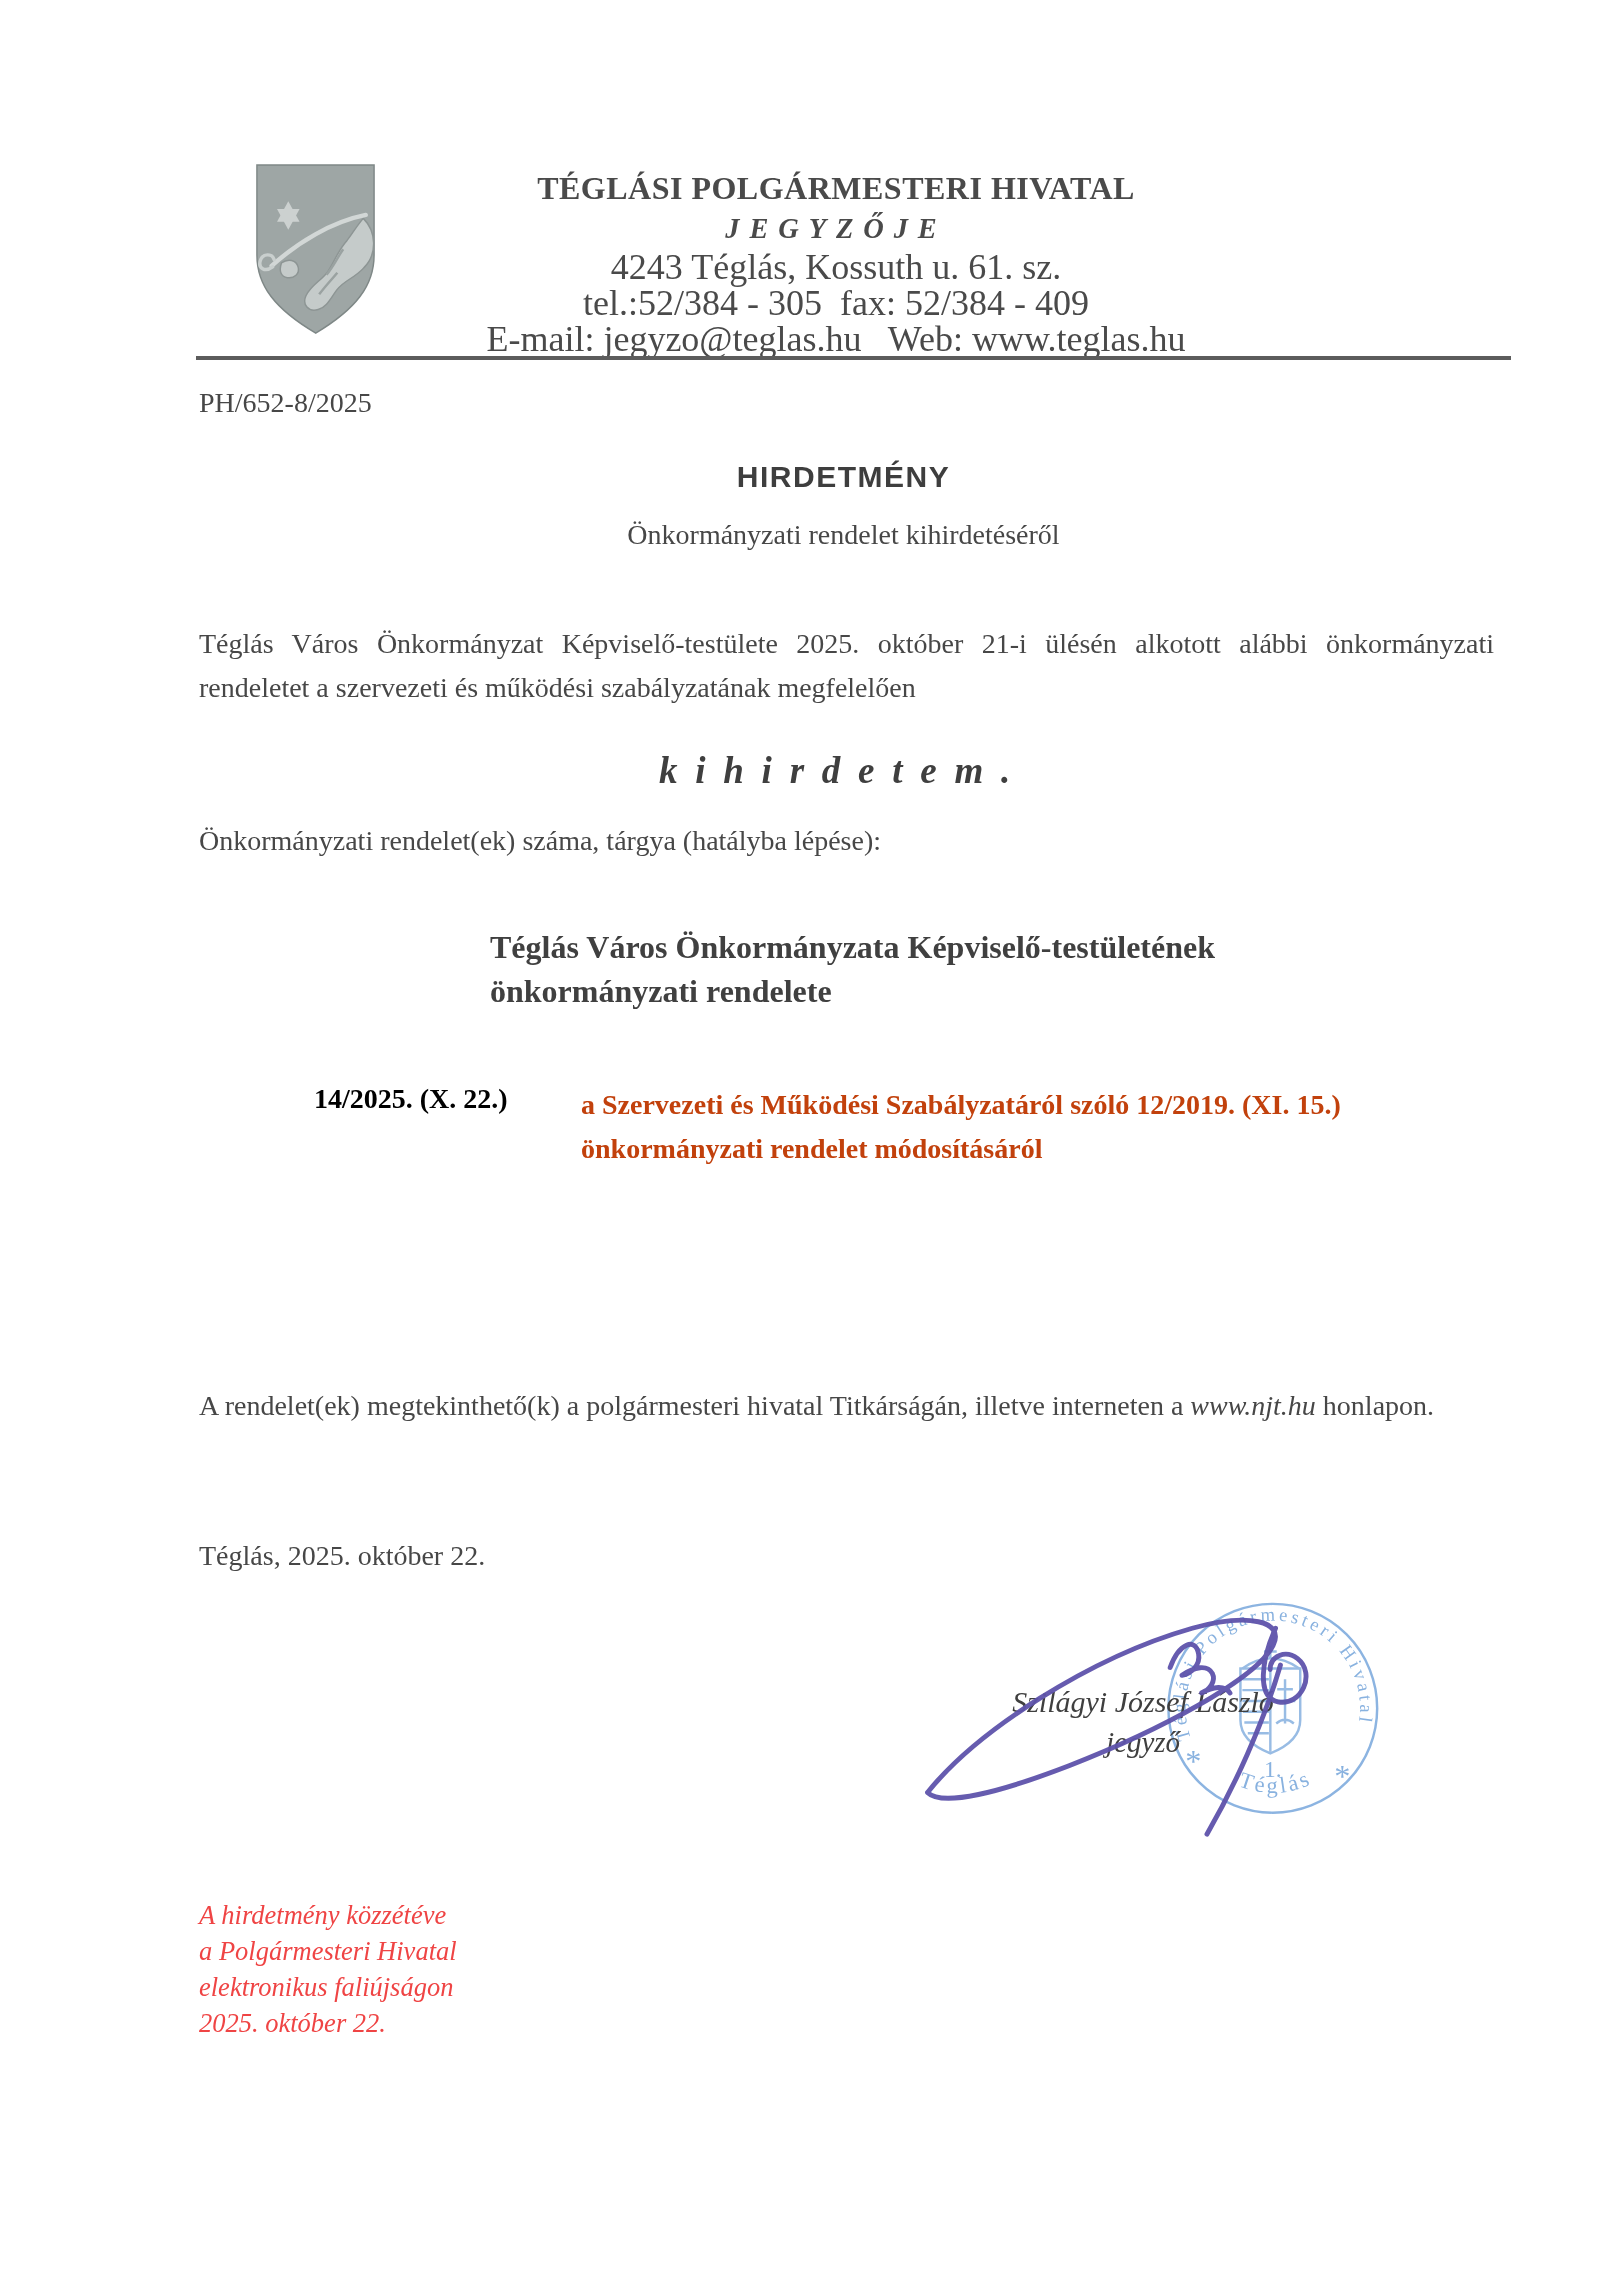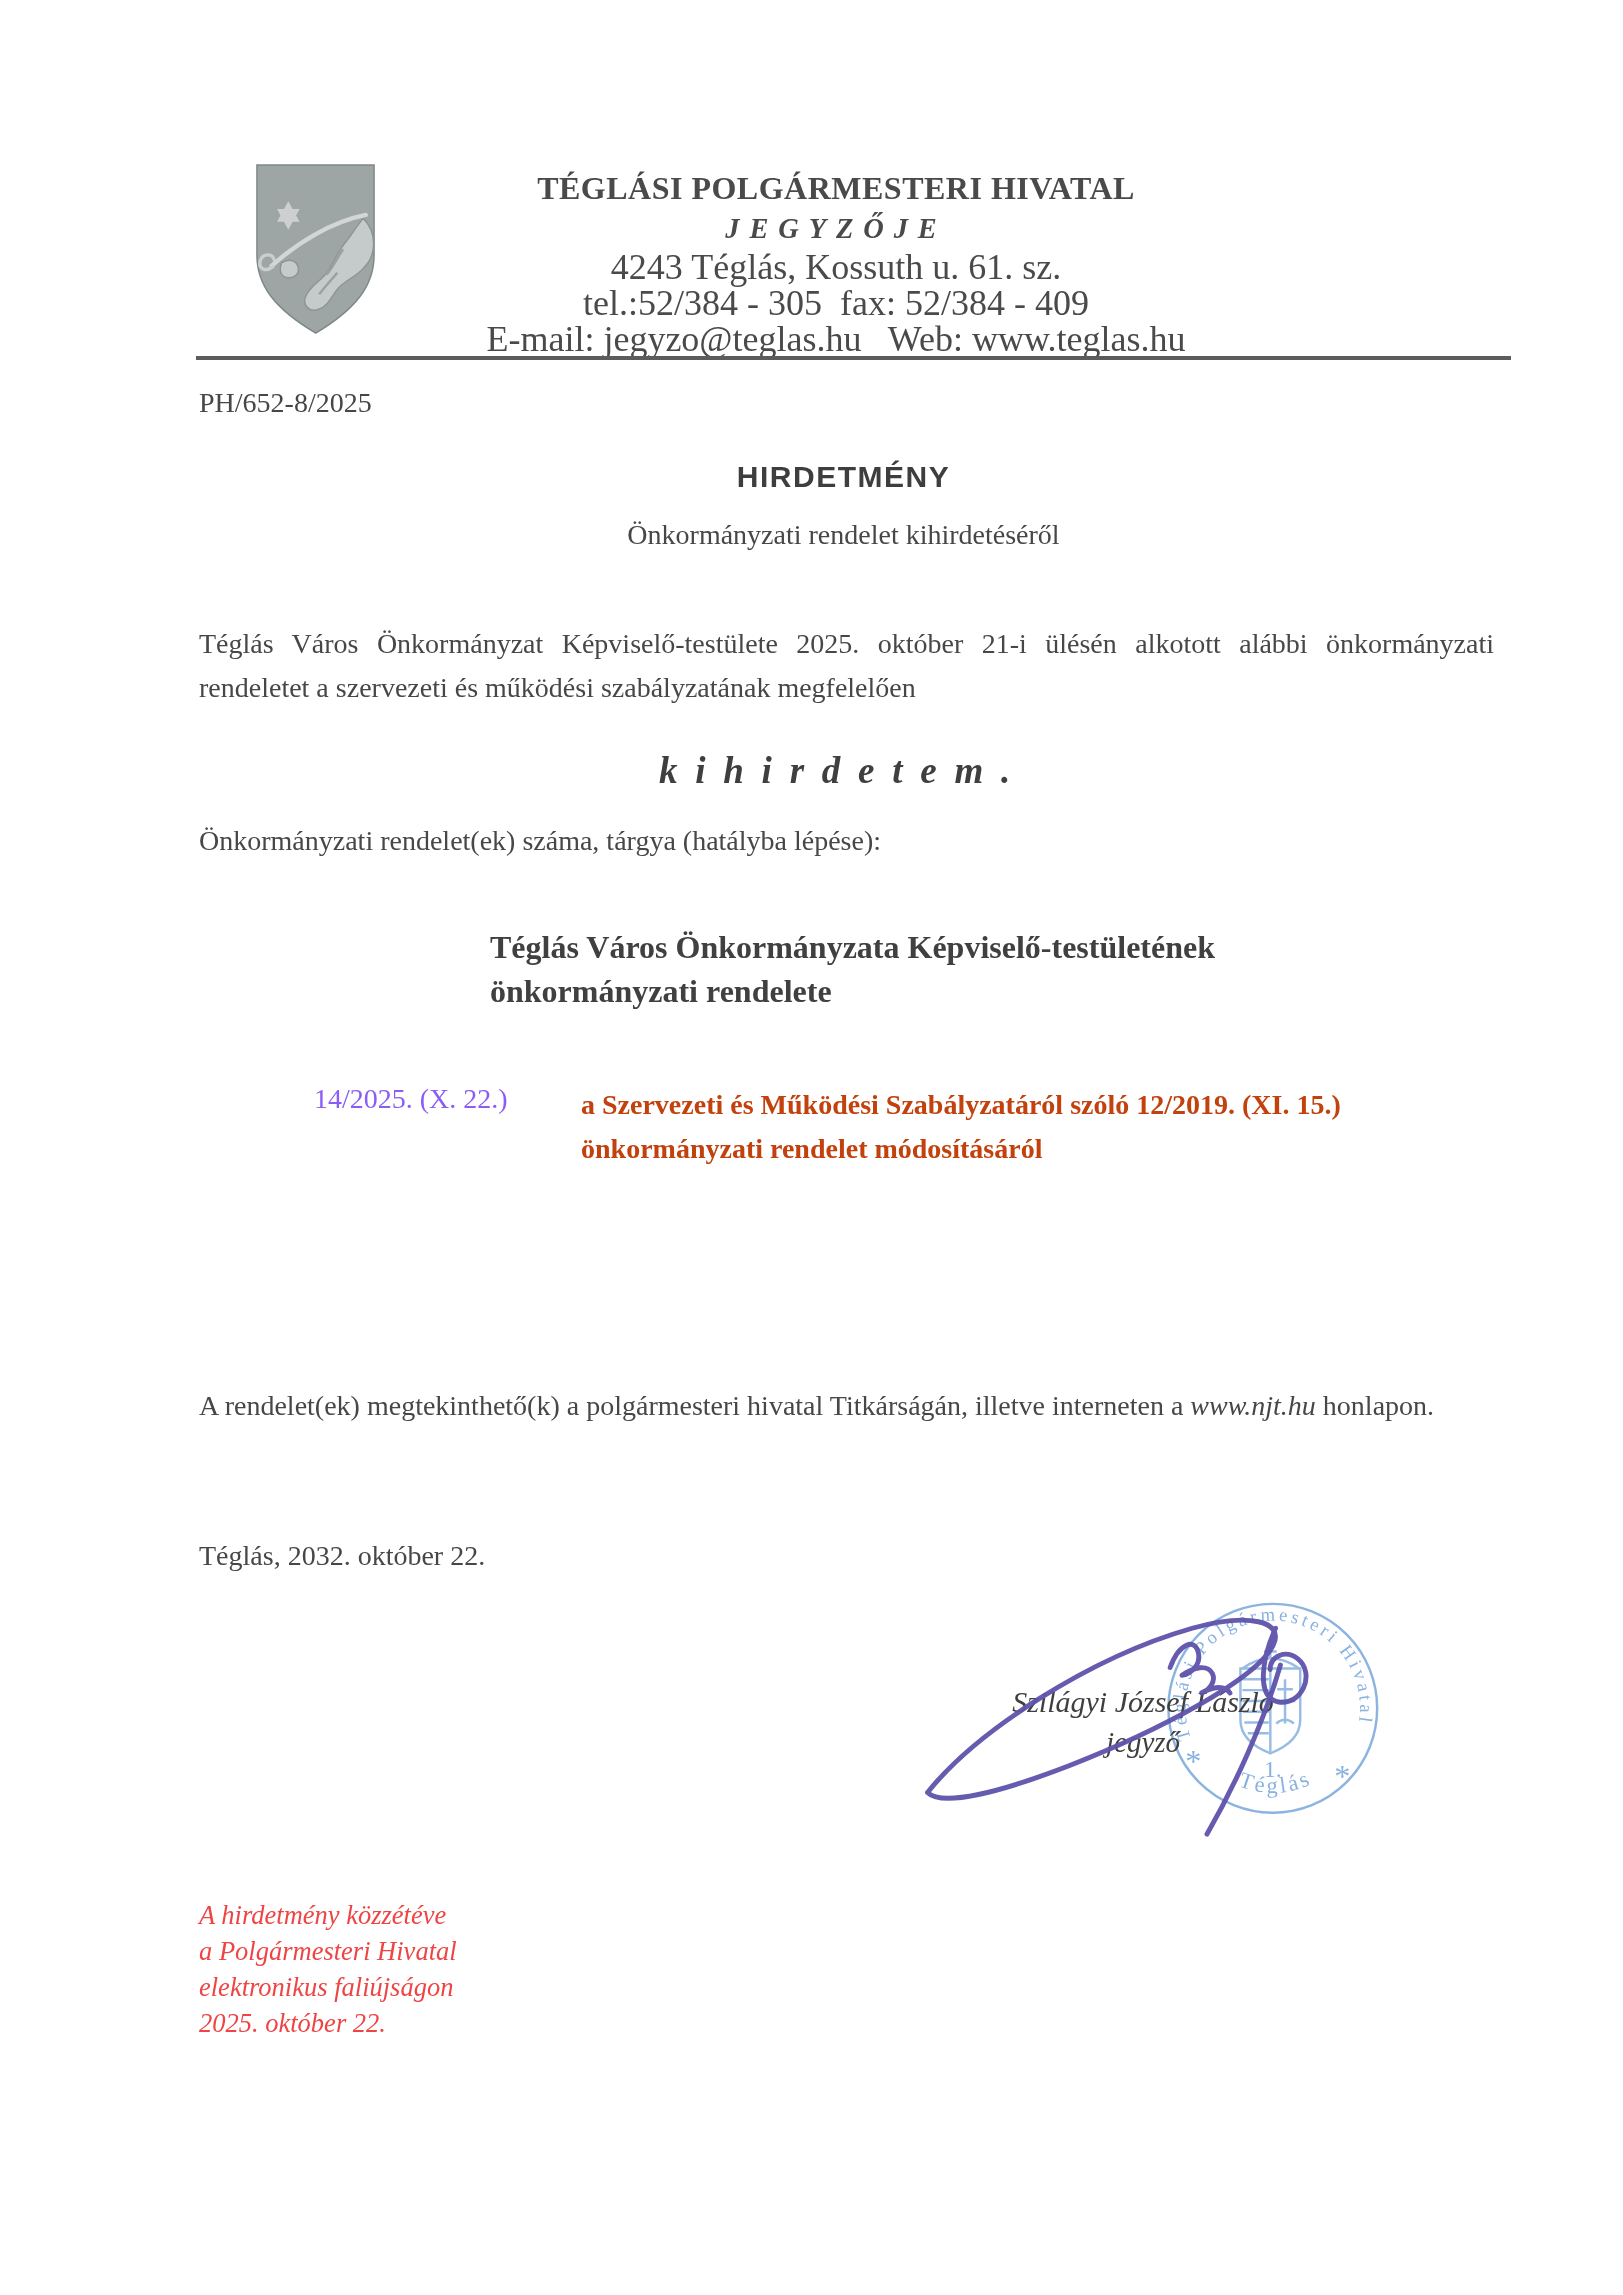--- a/index.html
+++ b/index.html
@@ -40,21 +40,21 @@
   }
   .proclaim{
     left:196px;top:749px;width:1295px;text-align:center;
     font-size:37px;font-weight:bold;font-style:italic;letter-spacing:0.48em;color:#3f3f3f;
   }
   .list-intro{left:199px;top:825px;font-size:28px;}
   .decree-heading{
     left:490px;top:925px;width:932px;
     font-size:32px;font-weight:bold;line-height:44px;color:#404040;
   }
-  .decree-number{left:314px;top:1083px;font-size:28px;font-weight:normal;color:#8b5cf6;}
+  .decree-number{left:314px;top:1083px;font-size:28px;font-weight:bold;color:#000000;}
   .decree-subject{
     left:581px;top:1083px;width:922px;
     font-size:28px;font-weight:bold;line-height:44px;color:#c2410c;
   }
   .availability{
     left:199px;top:1384px;width:1297px;
     font-size:28px;line-height:44px;text-align:justify;
   }
   .availability .weblink{font-style:italic;}
   .dateline{left:199px;top:1540px;font-size:28px;}
@@ -121,21 +121,21 @@
   </div>
 
   <div class="abs decree-number">14/2025. (X. 22.)</div>
   <div class="abs decree-subject">
     <div>a Szervezeti és Működési Szabályzatáról szóló 12/2019. (XI. 15.)</div>
     <div>önkormányzati rendelet módosításáról</div>
   </div>
 
   <div class="abs availability"><span>A rendelet(ek) megtekinthető(k) a polgármesteri hivatal Titkárságán, illetve interneten a </span><span class="weblink">www.njt.hu</span><span> honlapon.</span></div>
 
-  <div class="abs dateline">Téglás, 2032. október 22.</div>
+  <div class="abs dateline">Téglás, 2025. október 22.</div>
 
   <svg class="abs stamp-svg" width="223" height="228" viewBox="0 0 455 465" aria-hidden="true">
     <g stroke="#74a4da" fill="none" stroke-width="5" opacity="0.9">
       <circle cx="224" cy="231" r="213"></circle>
     </g>
     <defs>
       <path id="ringArc" d="M 63 306 A 178 178 0 1 1 385 306" fill="none"></path>
       <path id="bottomArc" d="M 147 386 A 175 175 0 0 0 301 386" fill="none"></path>
     </defs>
     <text font-size="38" fill="#74a4da" letter-spacing="7" font-family="Liberation Serif, DejaVu Serif, serif" opacity="0.92">

